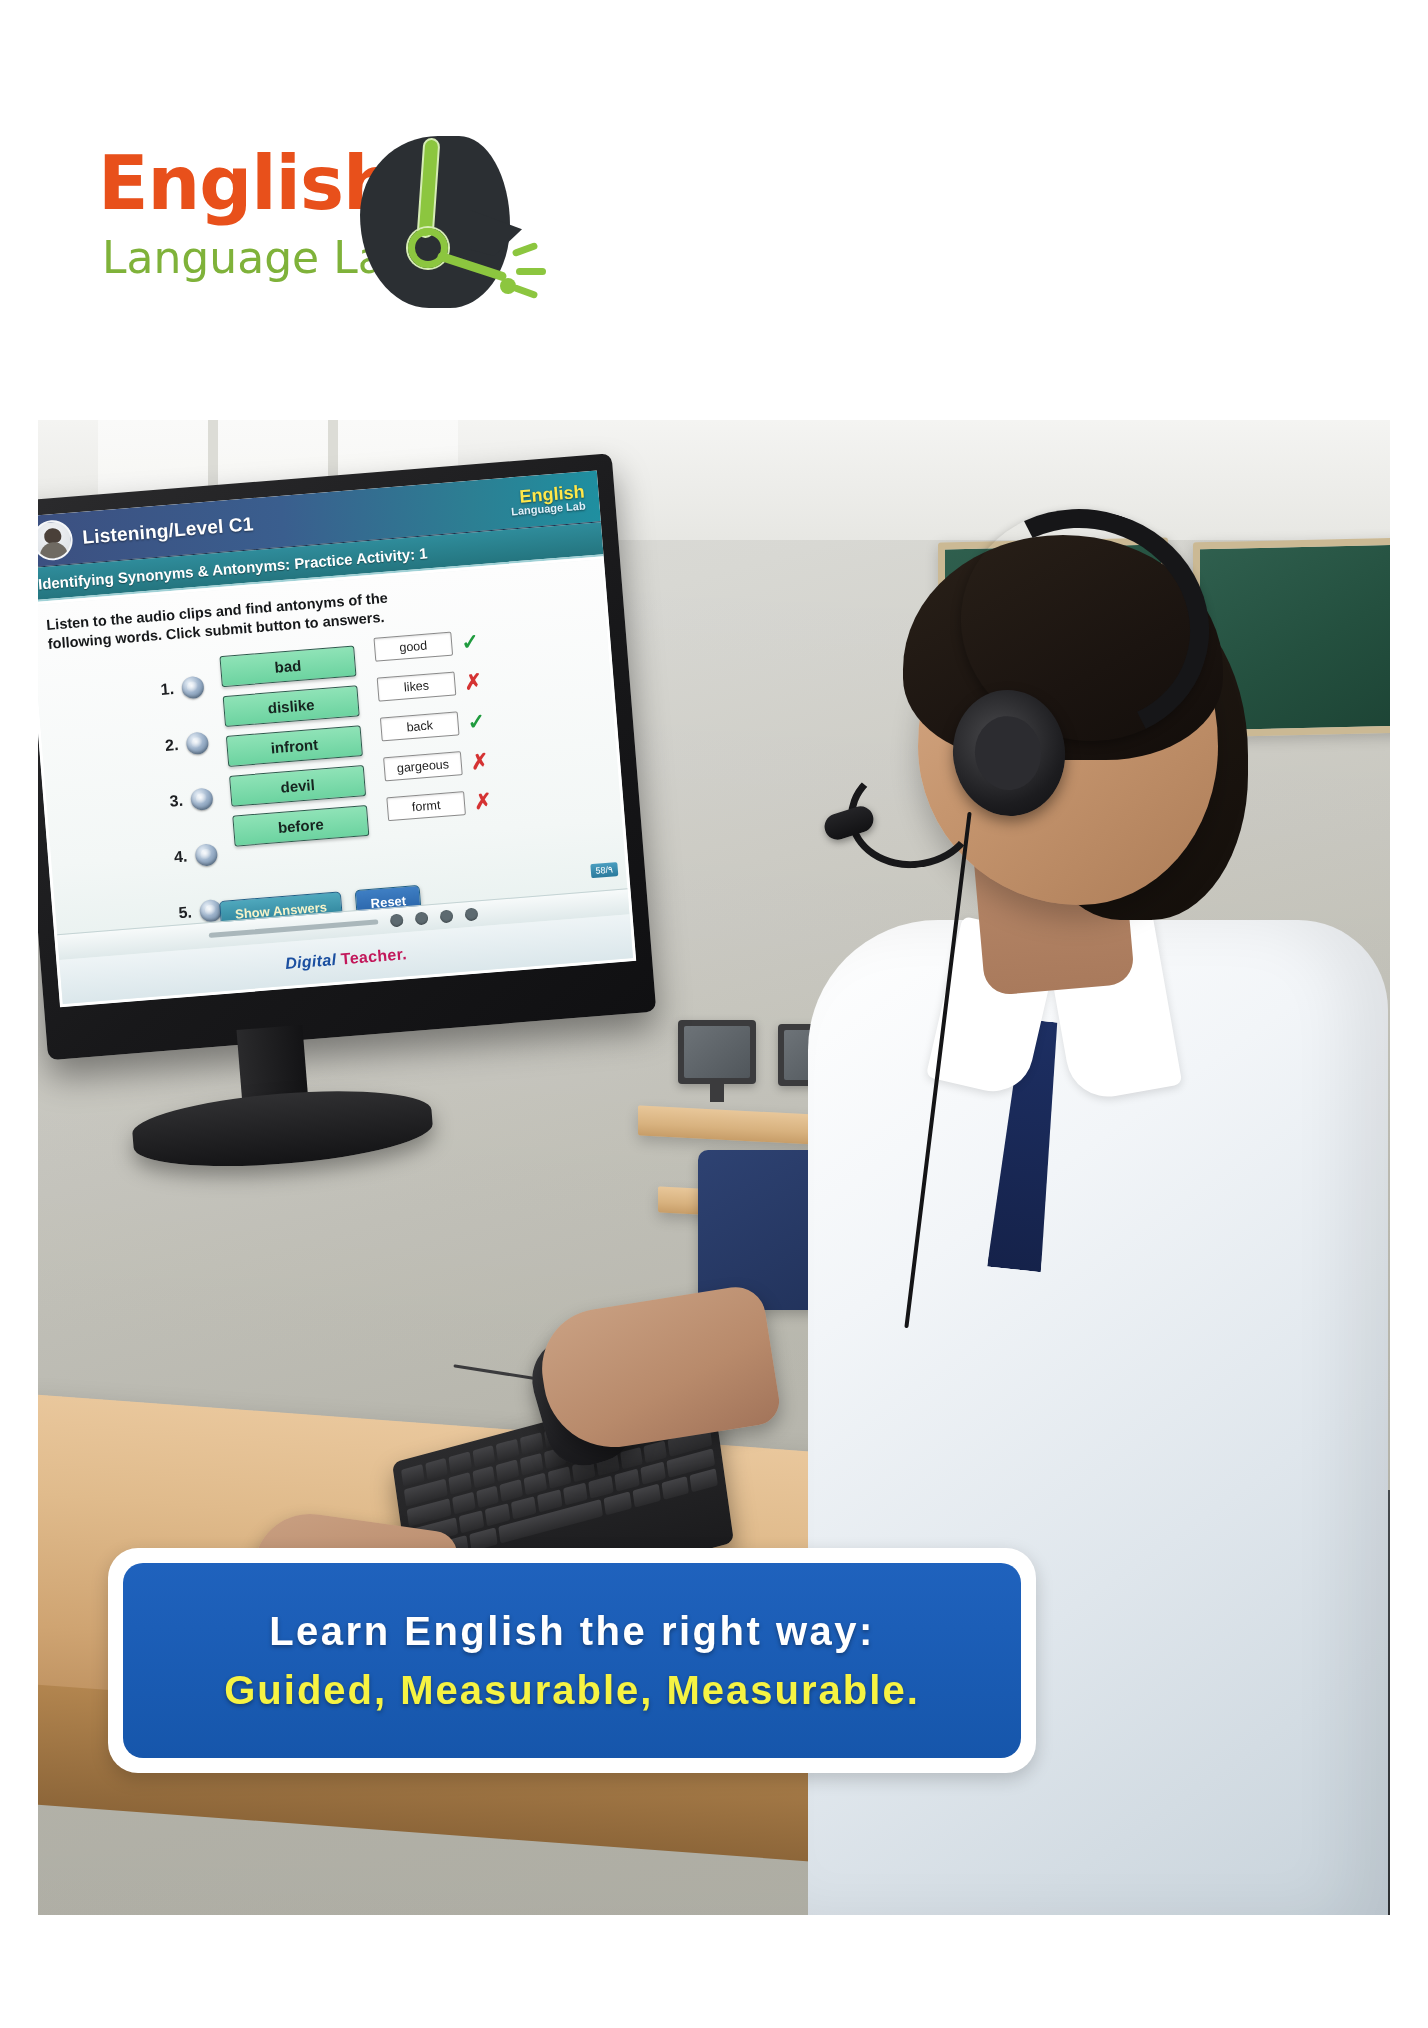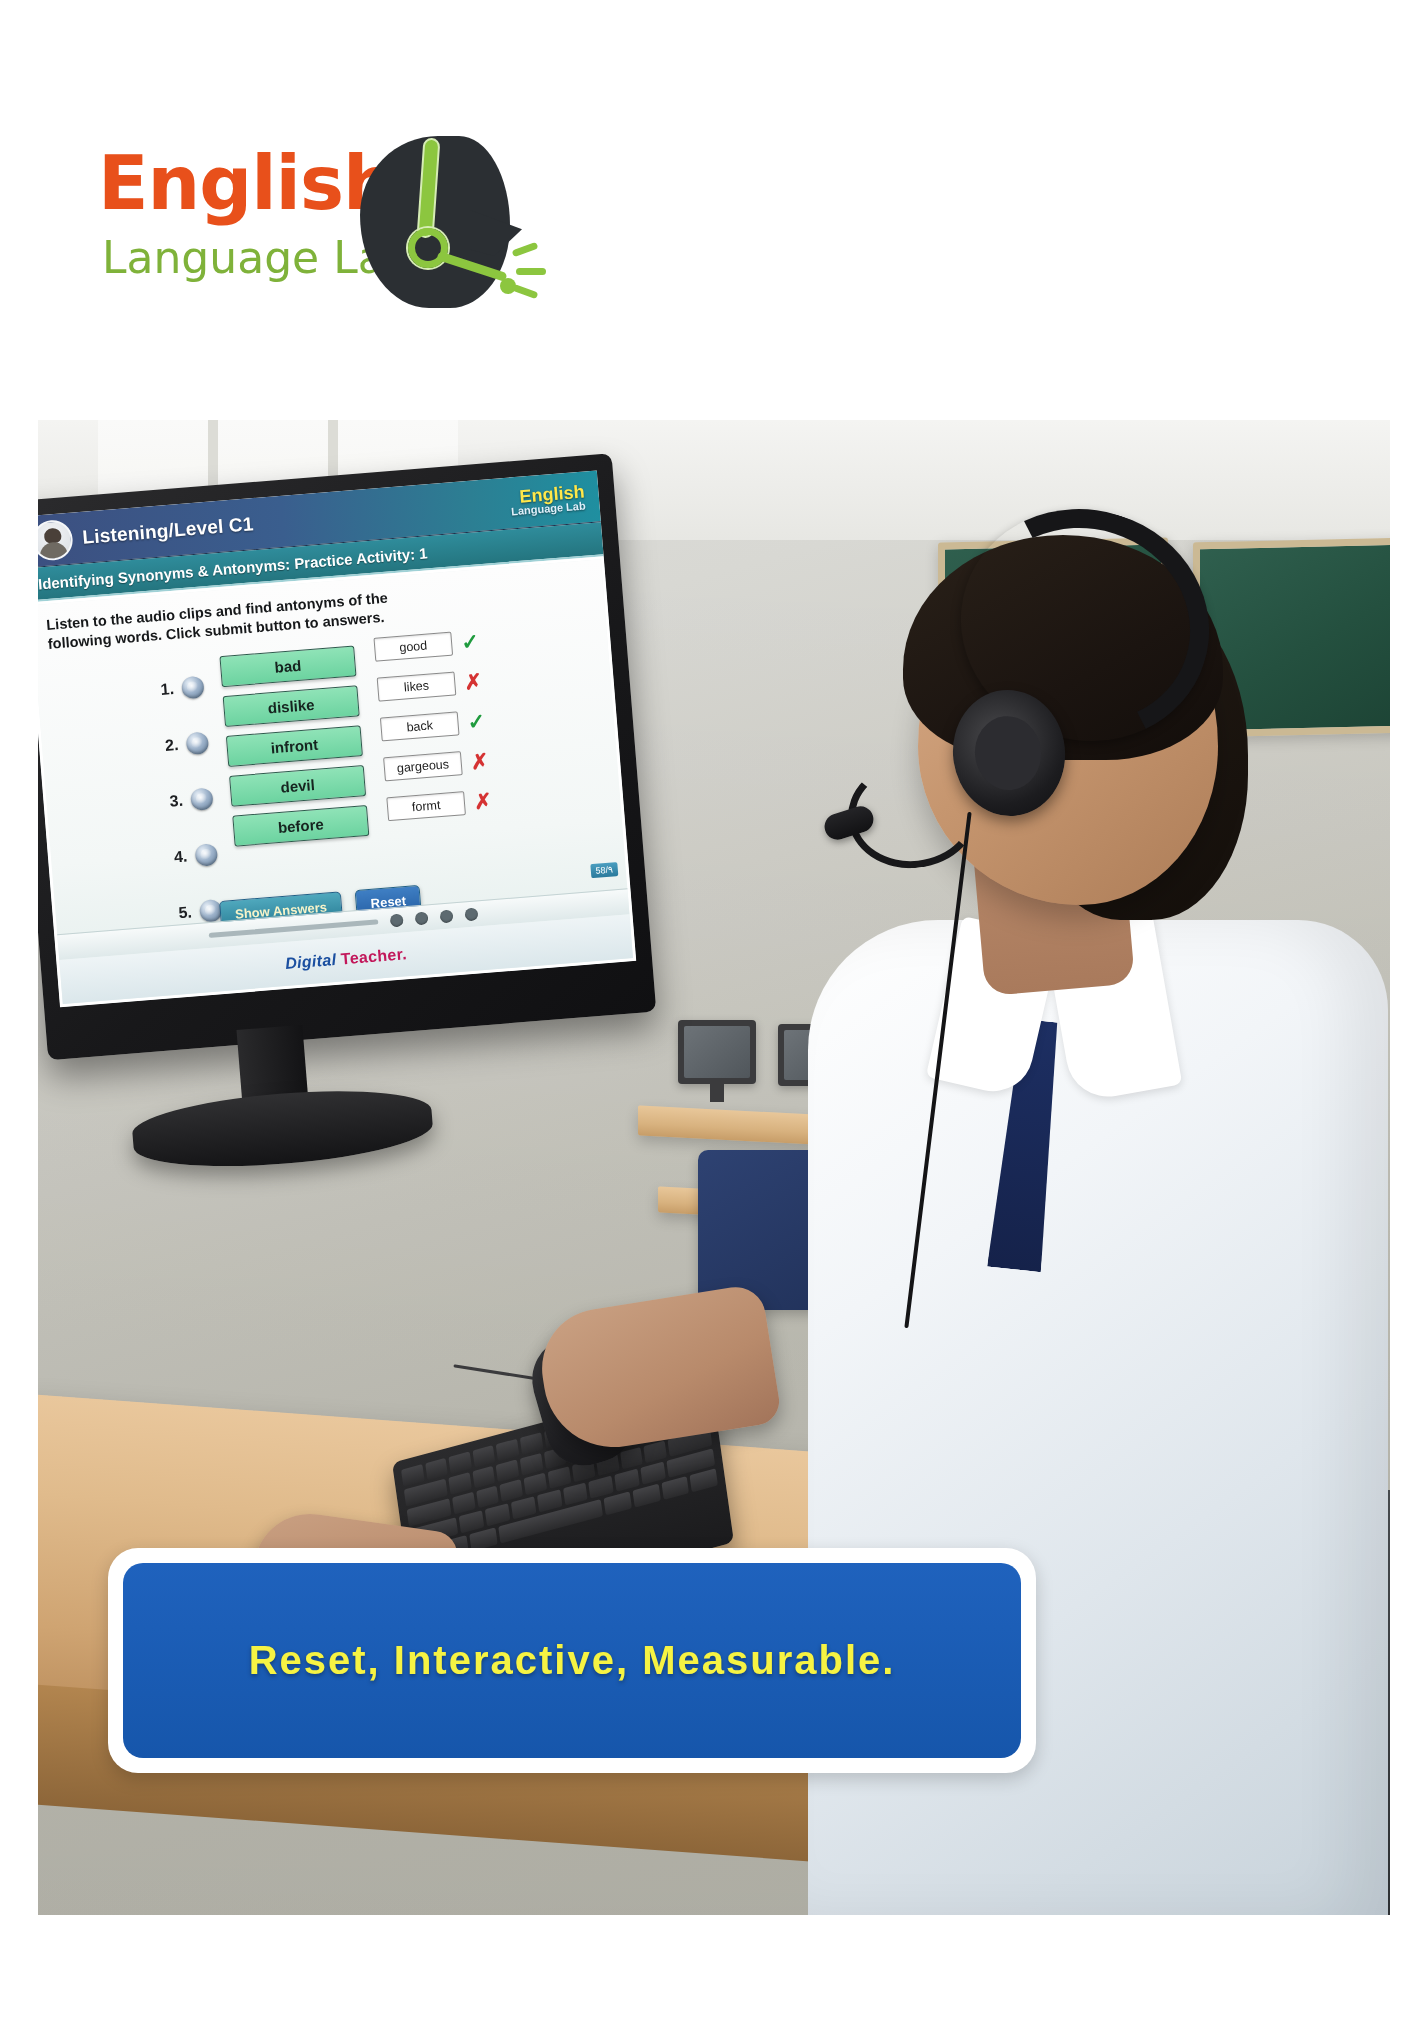--- a/index.html
+++ b/index.html
@@ -715,17 +715,18 @@
       <div class="boom"></div>
       <div class="boom-tip"></div>
       <div class="sparkle sp1"></div>
       <div class="sparkle sp2"></div>
       <div class="sparkle sp3"></div>
     </div>
   </div>
 
   <div class="cta-outer">
     <div class="cta-inner">
-      <div class="cta-line2">Reset, Interactive, Measurable.</div>
+      <div class="cta-line1">Learn English the right way:</div>
+      <div class="cta-line2">Guided, Measurable, Measurable.</div>
     </div>
   </div>
 
 </div>
 
 </body></html>

